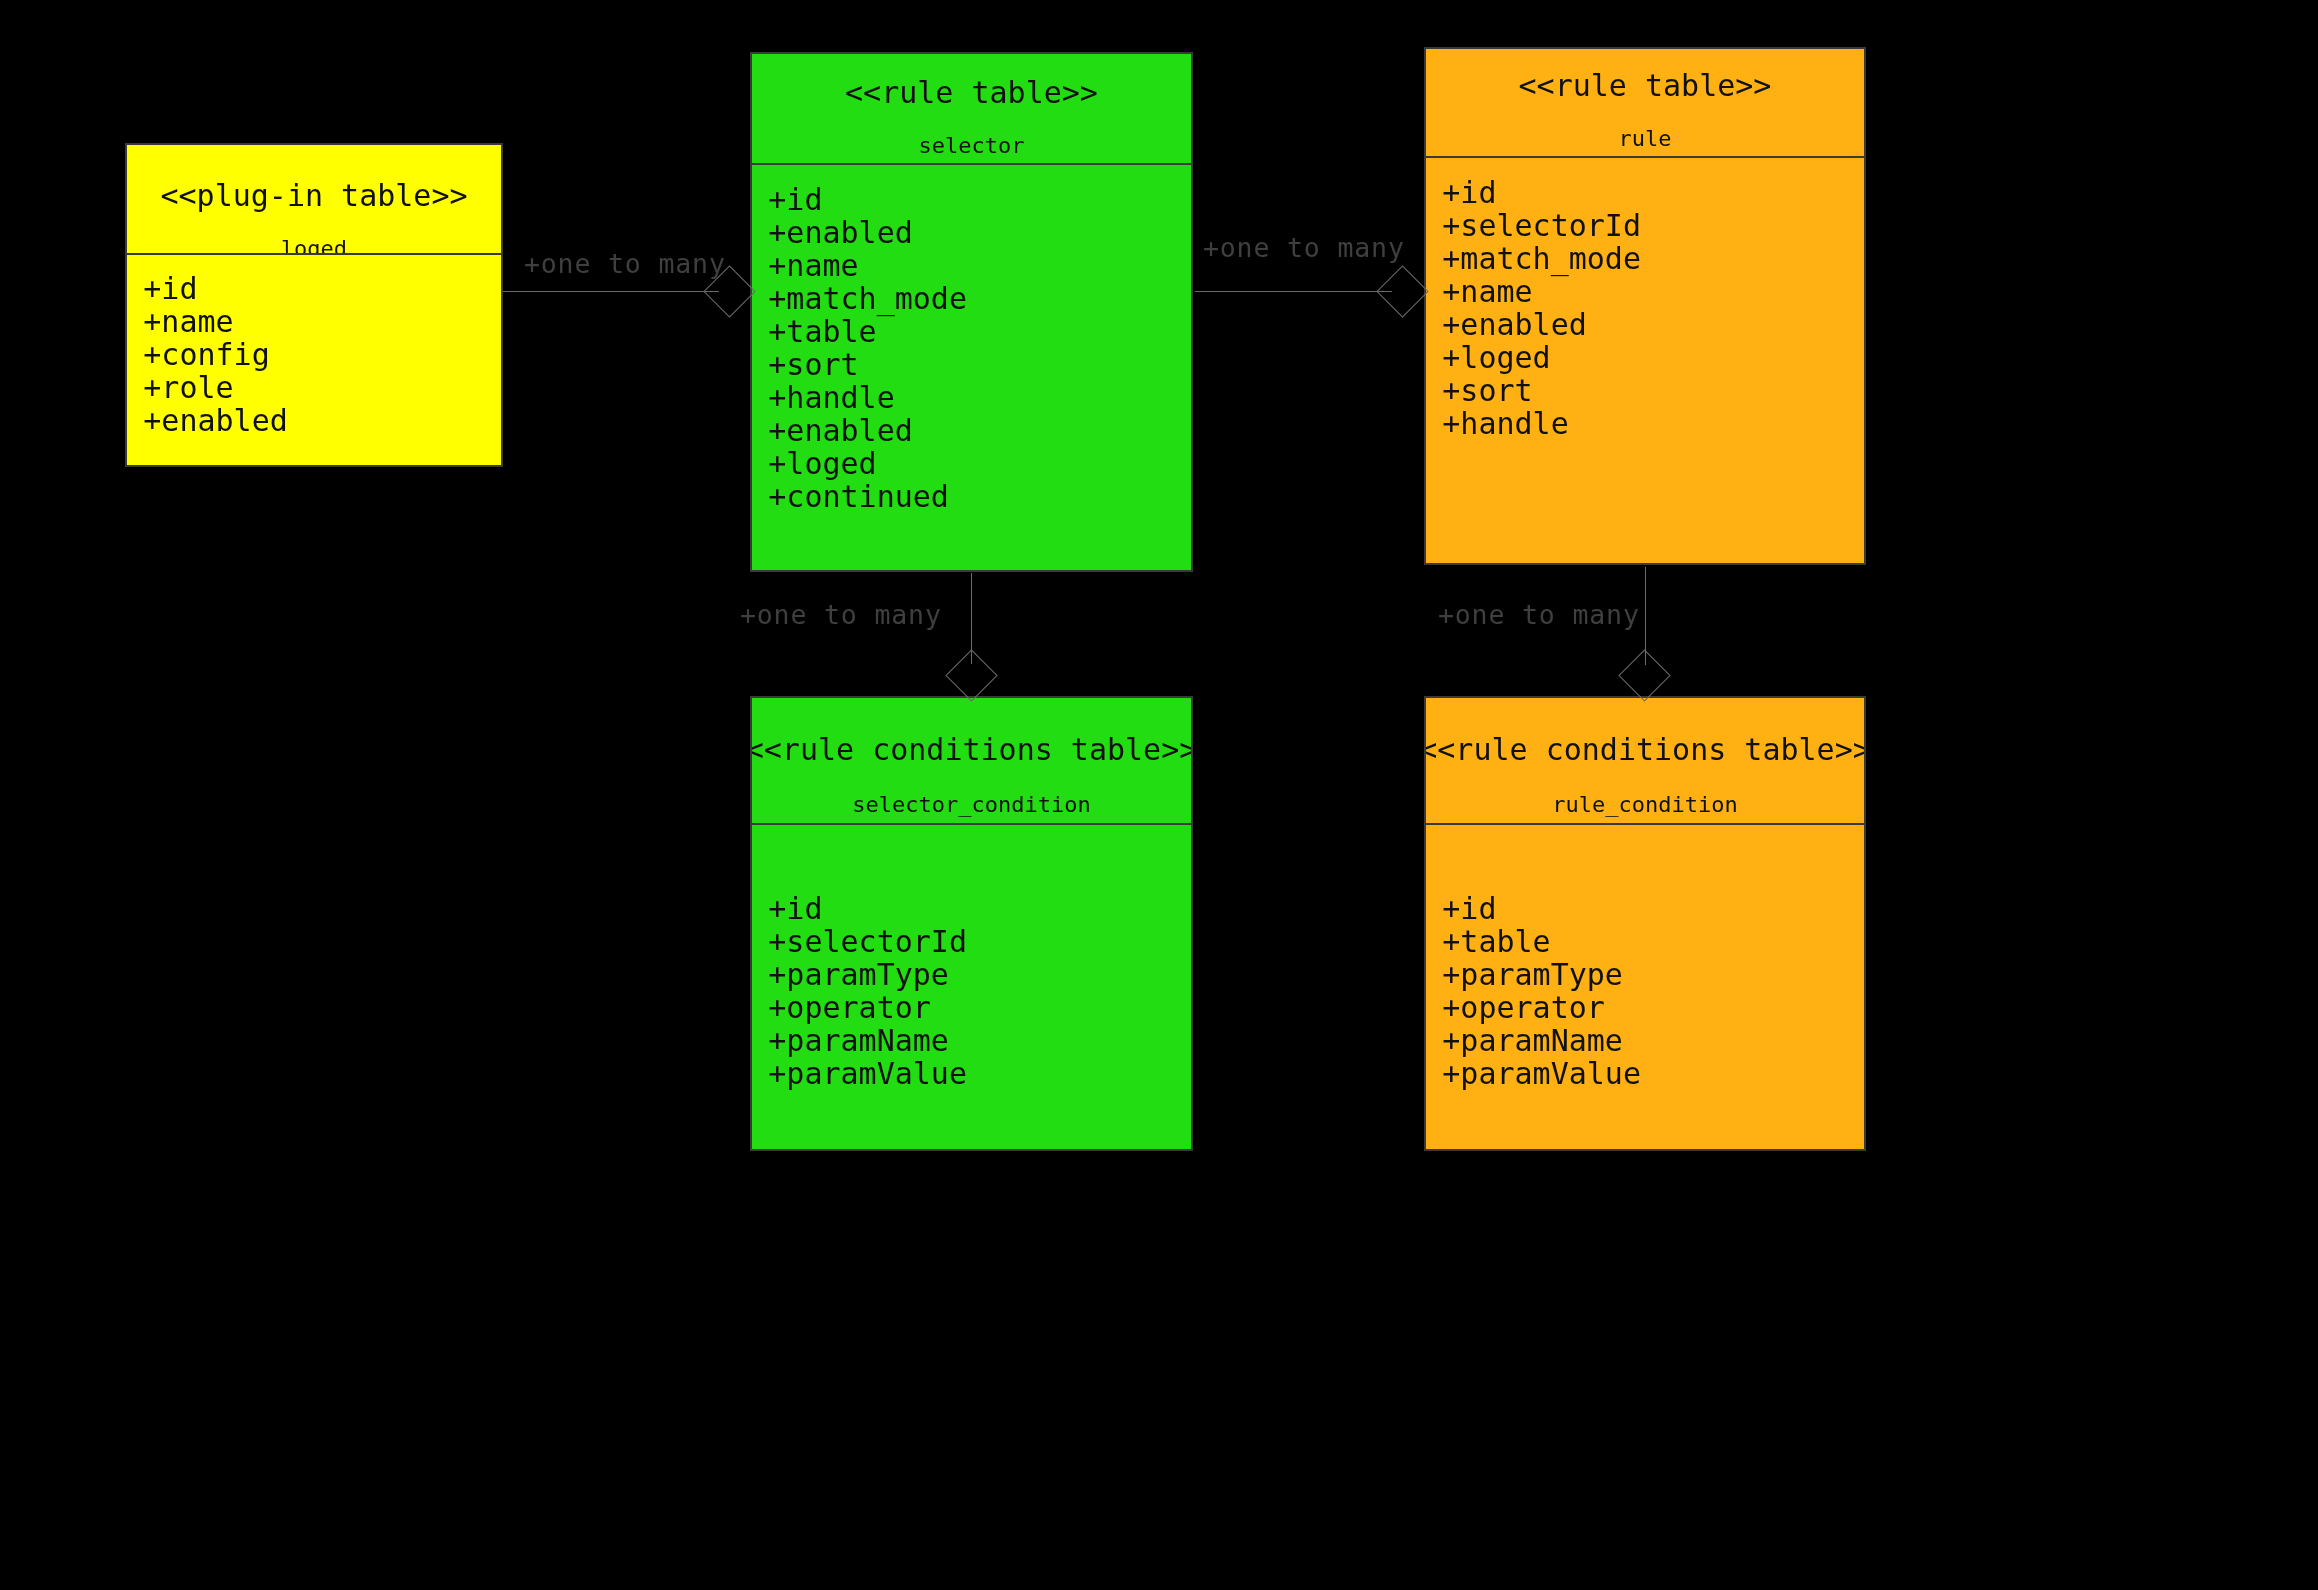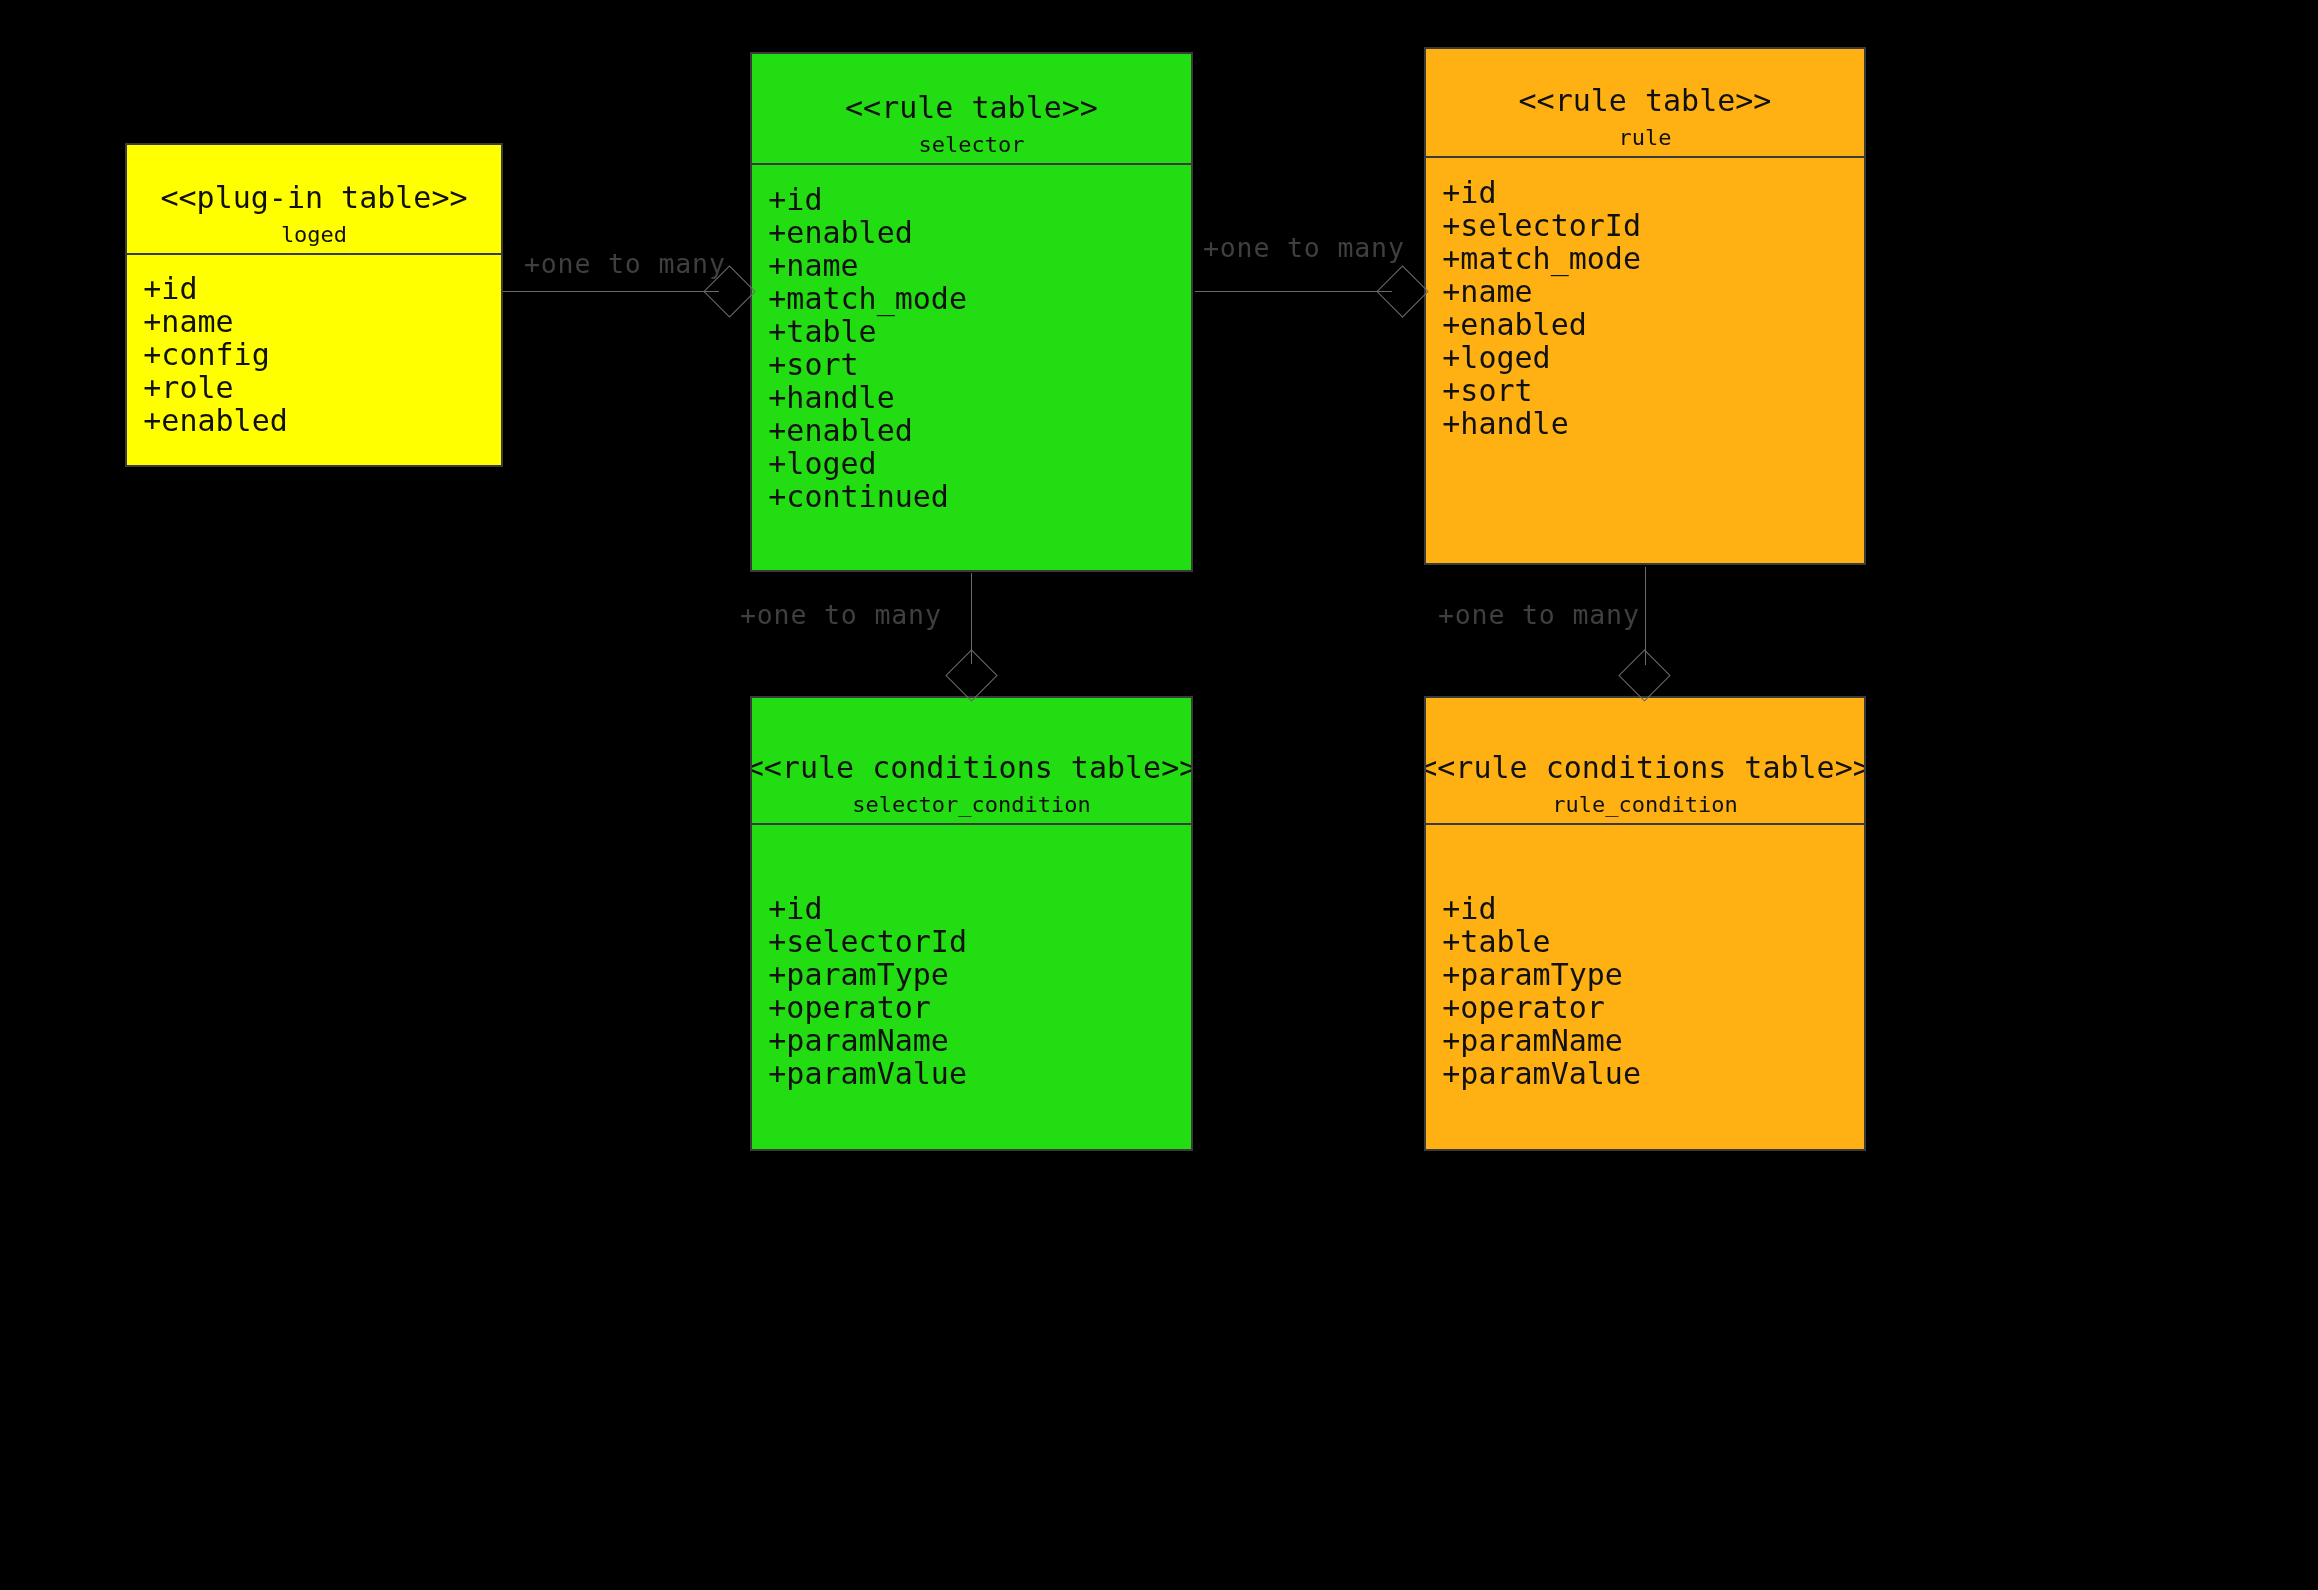--- a/index.html
+++ b/index.html
@@ -23,24 +23,25 @@
     border: 2.5px solid #3a3a3a;
     display: flex;
     flex-direction: column;
   }
   .uml-header {
     box-sizing: border-box;
     border-bottom: 2.5px solid #3a3a3a;
     display: flex;
     flex-direction: column;
     align-items: center;
-    justify-content: flex-end;
+    justify-content: space-between;
     text-align: center;
     color: #111111;
     overflow: hidden;
+    gap: 16px;
   }
   .stereotype {
     font-size: 30px;
     line-height: 37px;
     letter-spacing: 0px;
     white-space: nowrap;
   }
   .table-name {
     font-size: 22px;
     line-height: 37px;
@@ -92,21 +93,21 @@
     white-space: nowrap;
     letter-spacing: 0.8px;
   }
 </style>
 </head>
 <body>
 
 <div id="canvas">
 
   <div class="uml-box c-yellow" style="left:125px; top:143px; width:378px; height:324px;">
-    <div class="uml-header" style="height:110px; padding-top:21px;">
+    <div class="uml-header" style="height:110px; padding-top:32px;">
       <div class="stereotype">&lt;&lt;plug-in table&gt;&gt;</div>
       <div class="table-name">loged</div>
     </div>
     <div class="uml-body" style="padding-top:16.6px;">
       <div class="attr">+id</div>
       <div class="attr">+name</div>
       <div class="attr">+config</div>
       <div class="attr">+role</div>
       <div class="attr">+enabled</div>
     </div>

